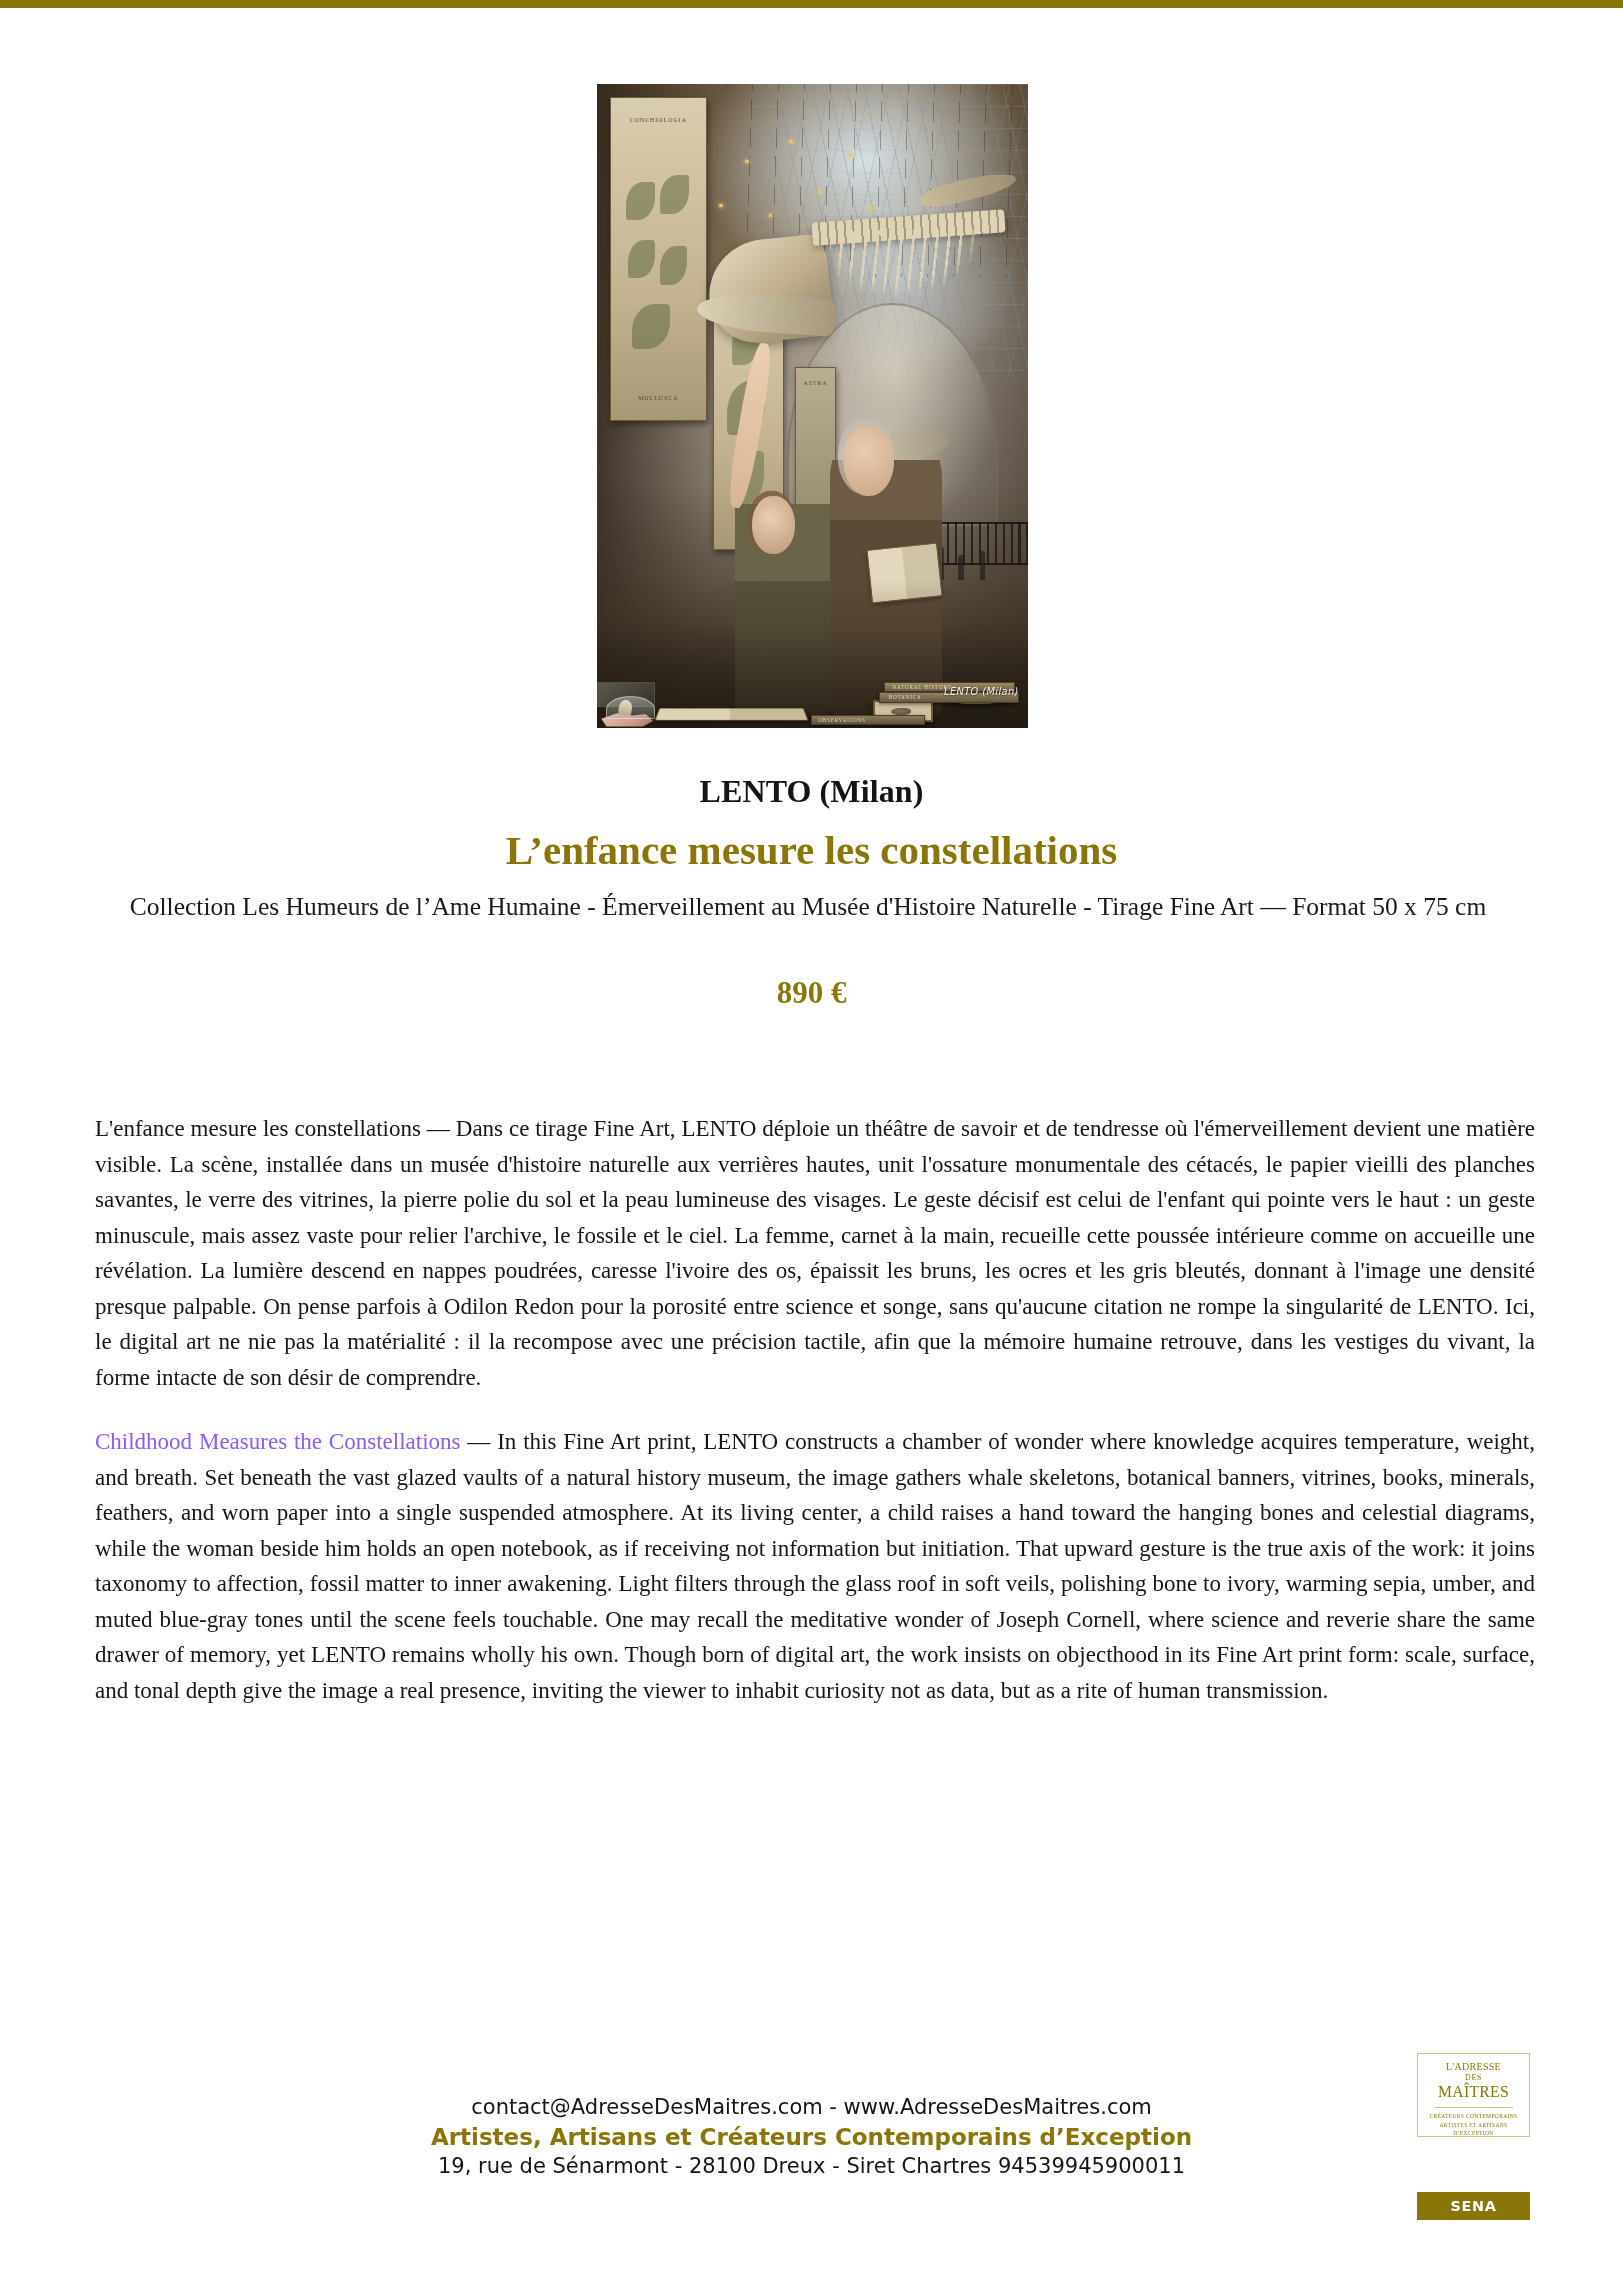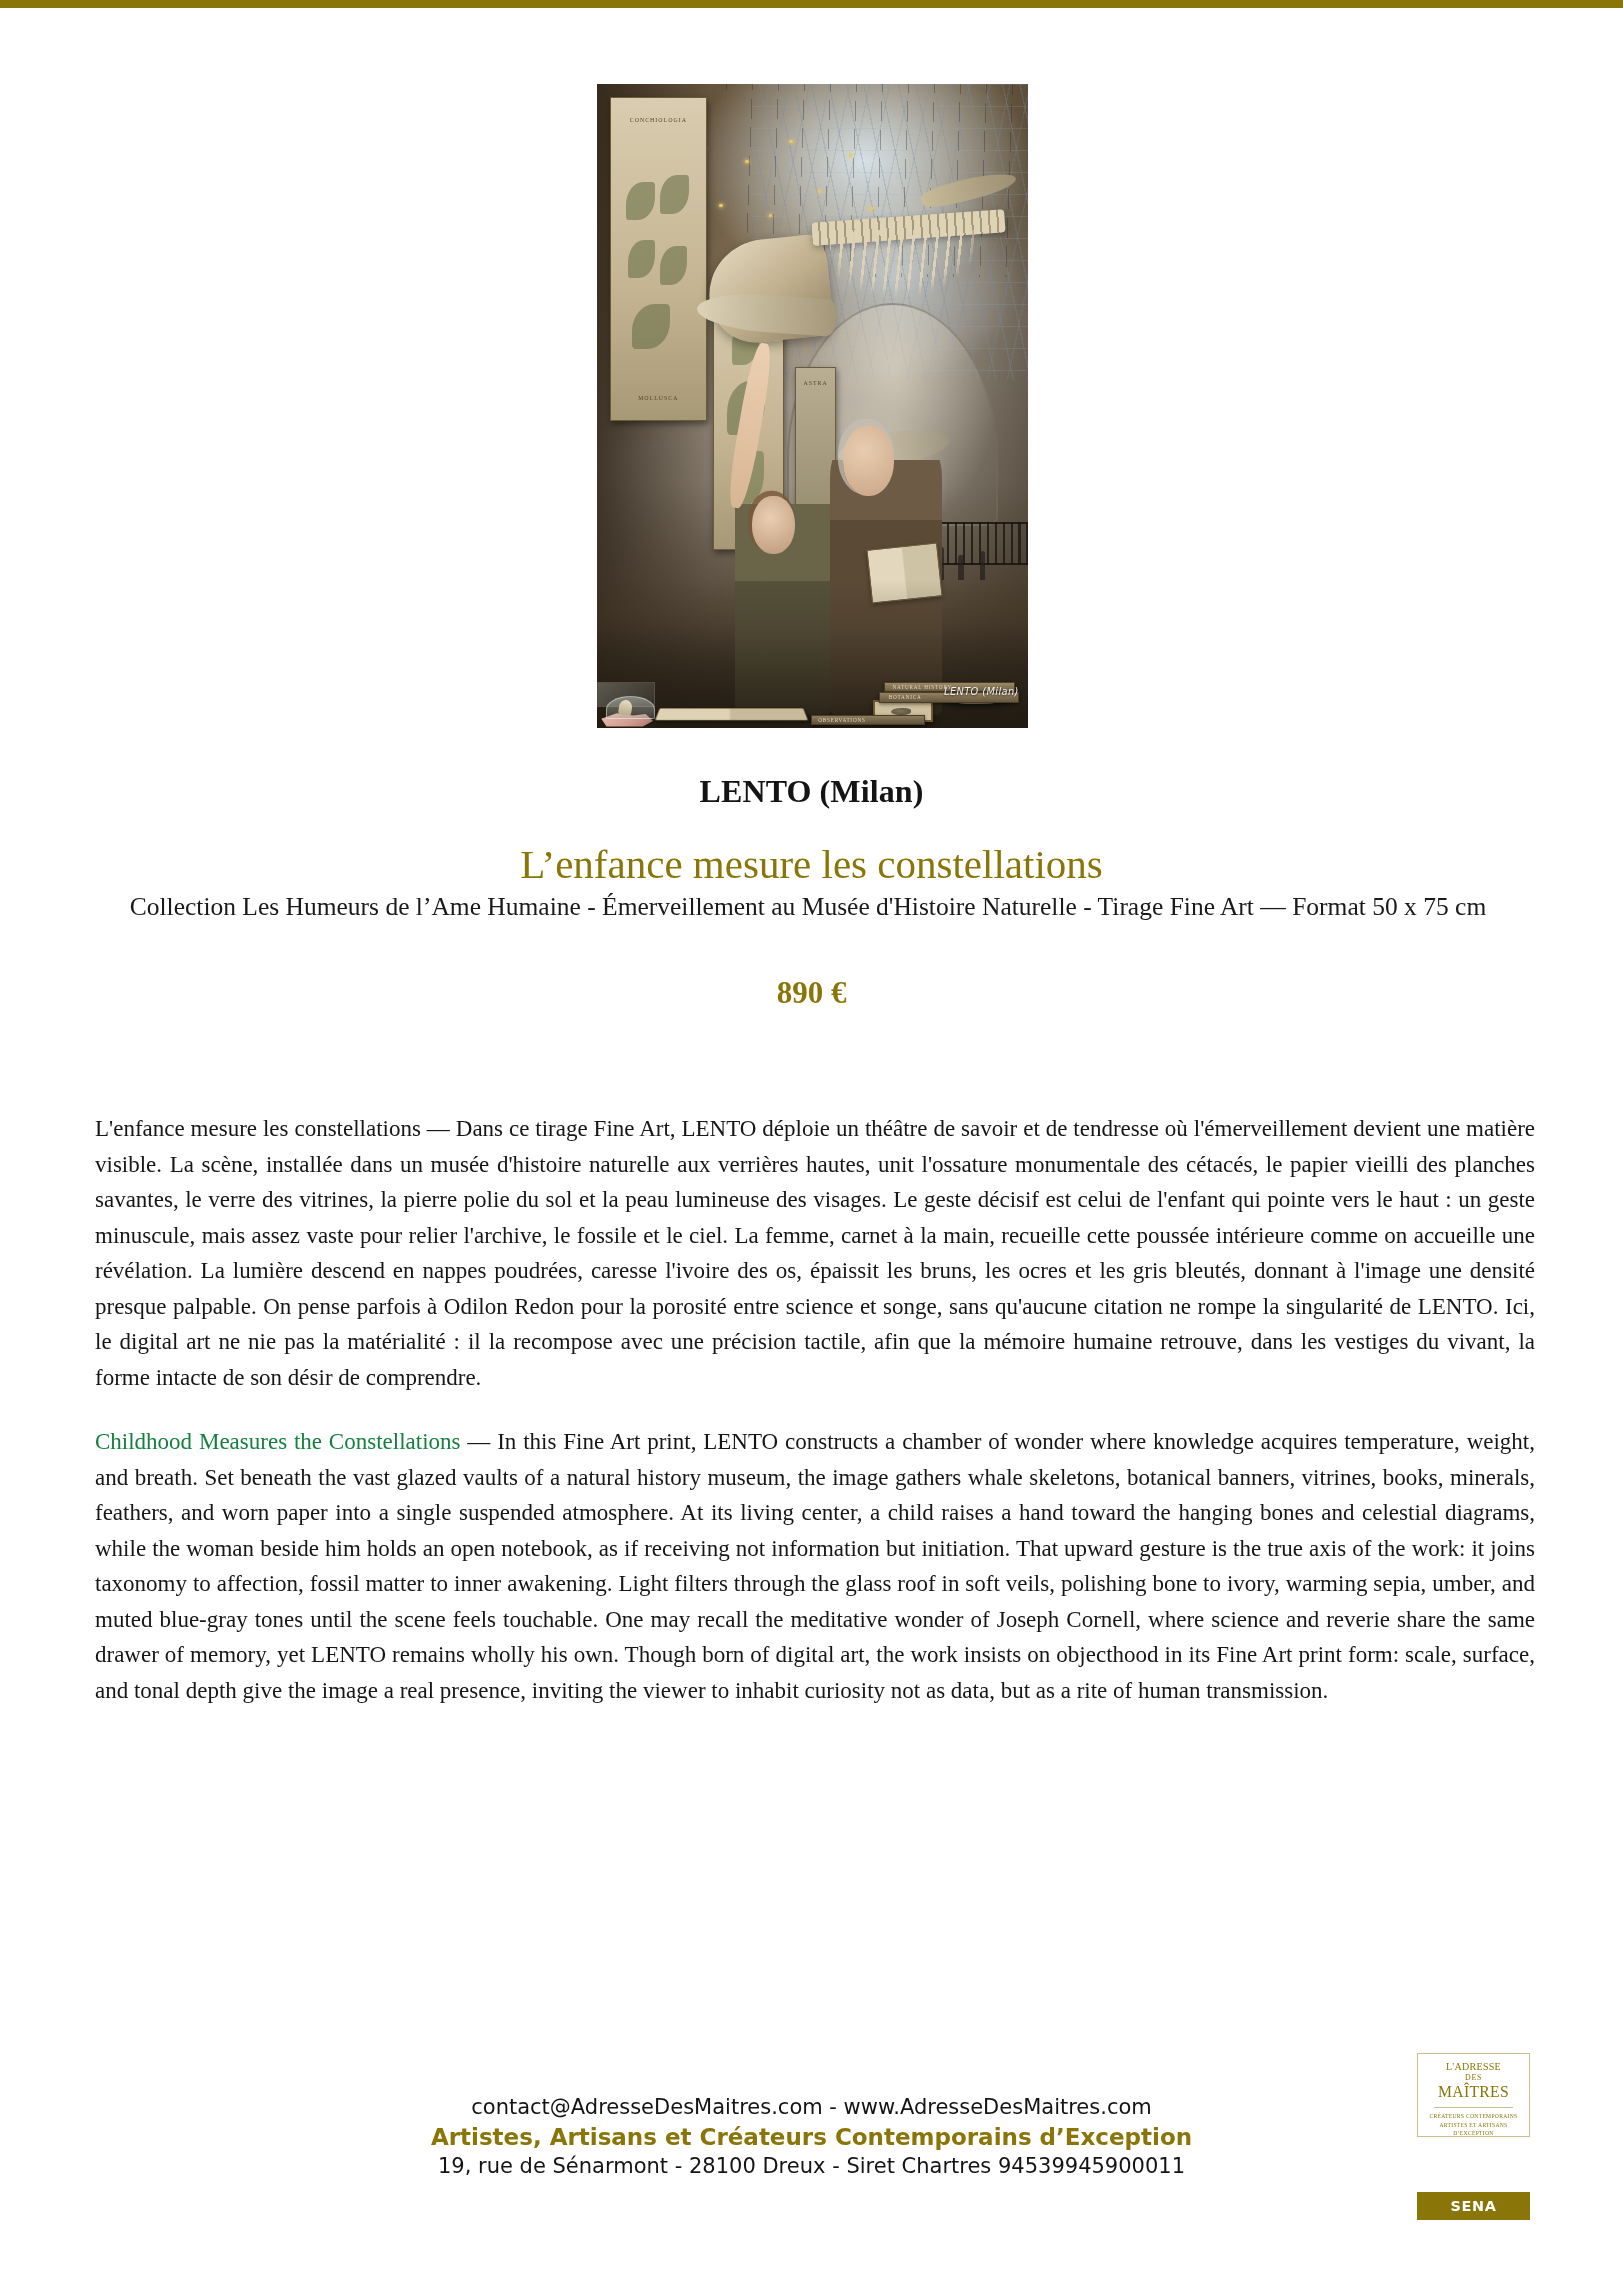--- a/index.html
+++ b/index.html
@@ -264,23 +264,22 @@
     font-size: 32px;
     font-weight: bold;
     color: #141414;
     letter-spacing: 0.1px;
   }
   .artwork-title {
     position: absolute;
     left: 0; right: 0; top: 826px;
     text-align: center;
     font-size: 41px;
-    font-weight: normal;
+    font-weight: bold;
     color: #8a7508;
-    margin-top: 14px;
   }
   .subtitle {
     position: absolute;
     left: 91px; right: 98px; top: 891px;
     text-align: center;
     font-size: 25.5px;
     line-height: 1.26;
     color: #1a1a1a;
   }
   .price {
@@ -301,21 +300,21 @@
   }
   .para {
     text-align: justify;
     text-justify: inter-word;
     font-size: 23px;
     line-height: 1.545;
     color: #161616;
     margin: 2px 0 29px 0;
   }
   .para:last-child { margin-bottom: 0; }
-  .lead-en { color: #15803d; }
+  .lead-en { color: #8b5cf6; }
 
   
   .footer {
     position: absolute;
     left: 0; right: 0; top: 2094px;
     text-align: center;
     font-family: "DejaVu Sans", "Liberation Sans", sans-serif;
   }
   .f-line { line-height: 1.33; }
   .f-gold { color: #8a7508; font-weight: bold; font-size: 23px; }

